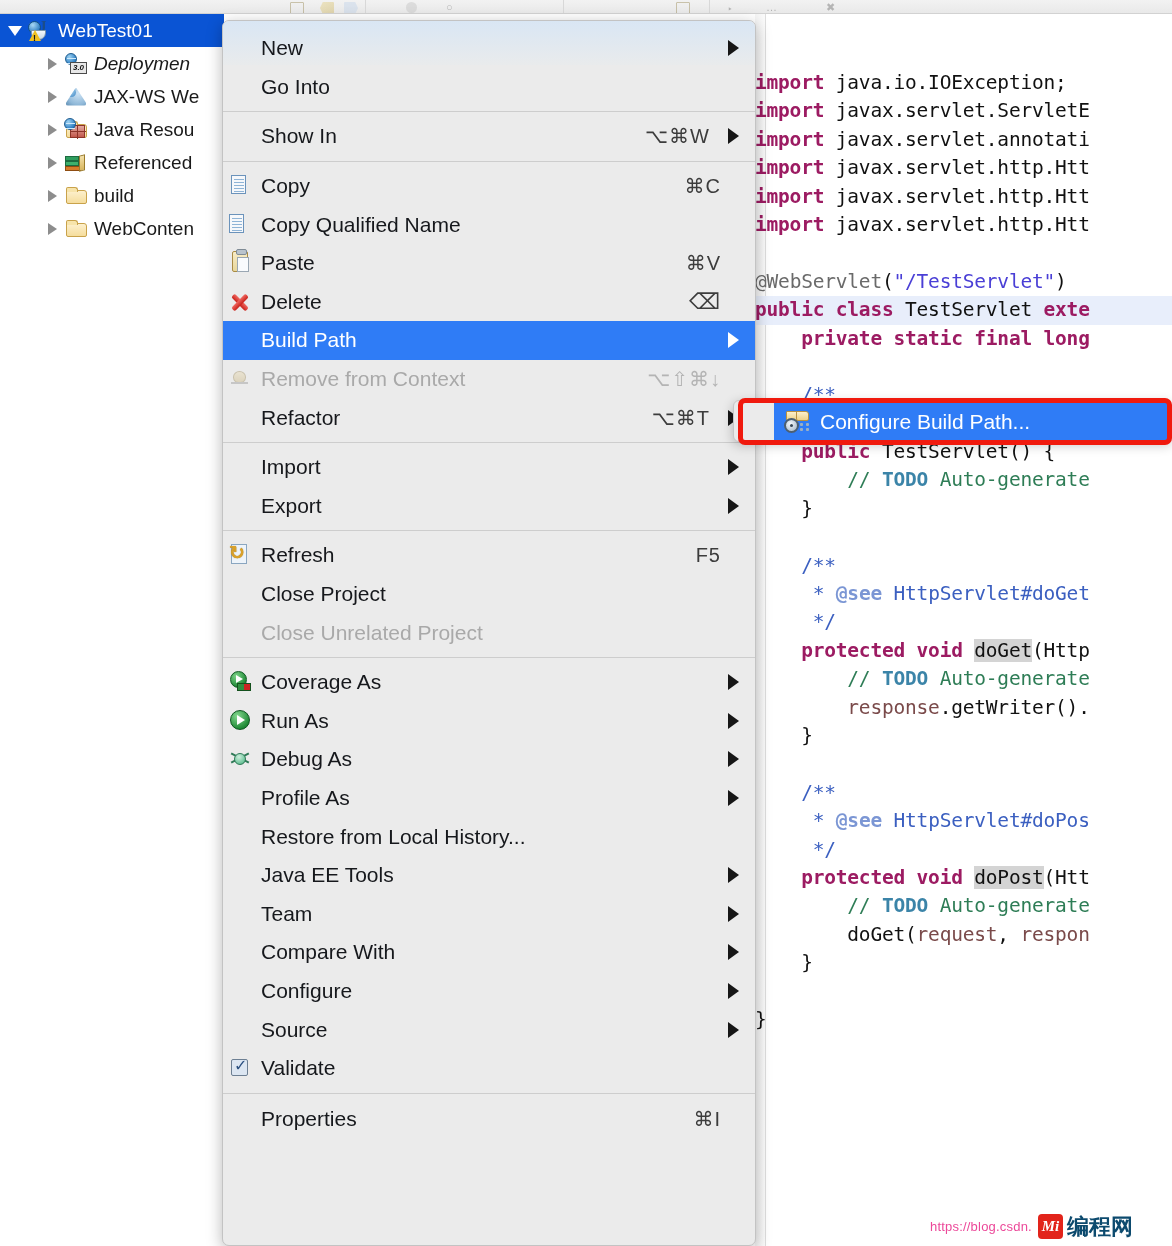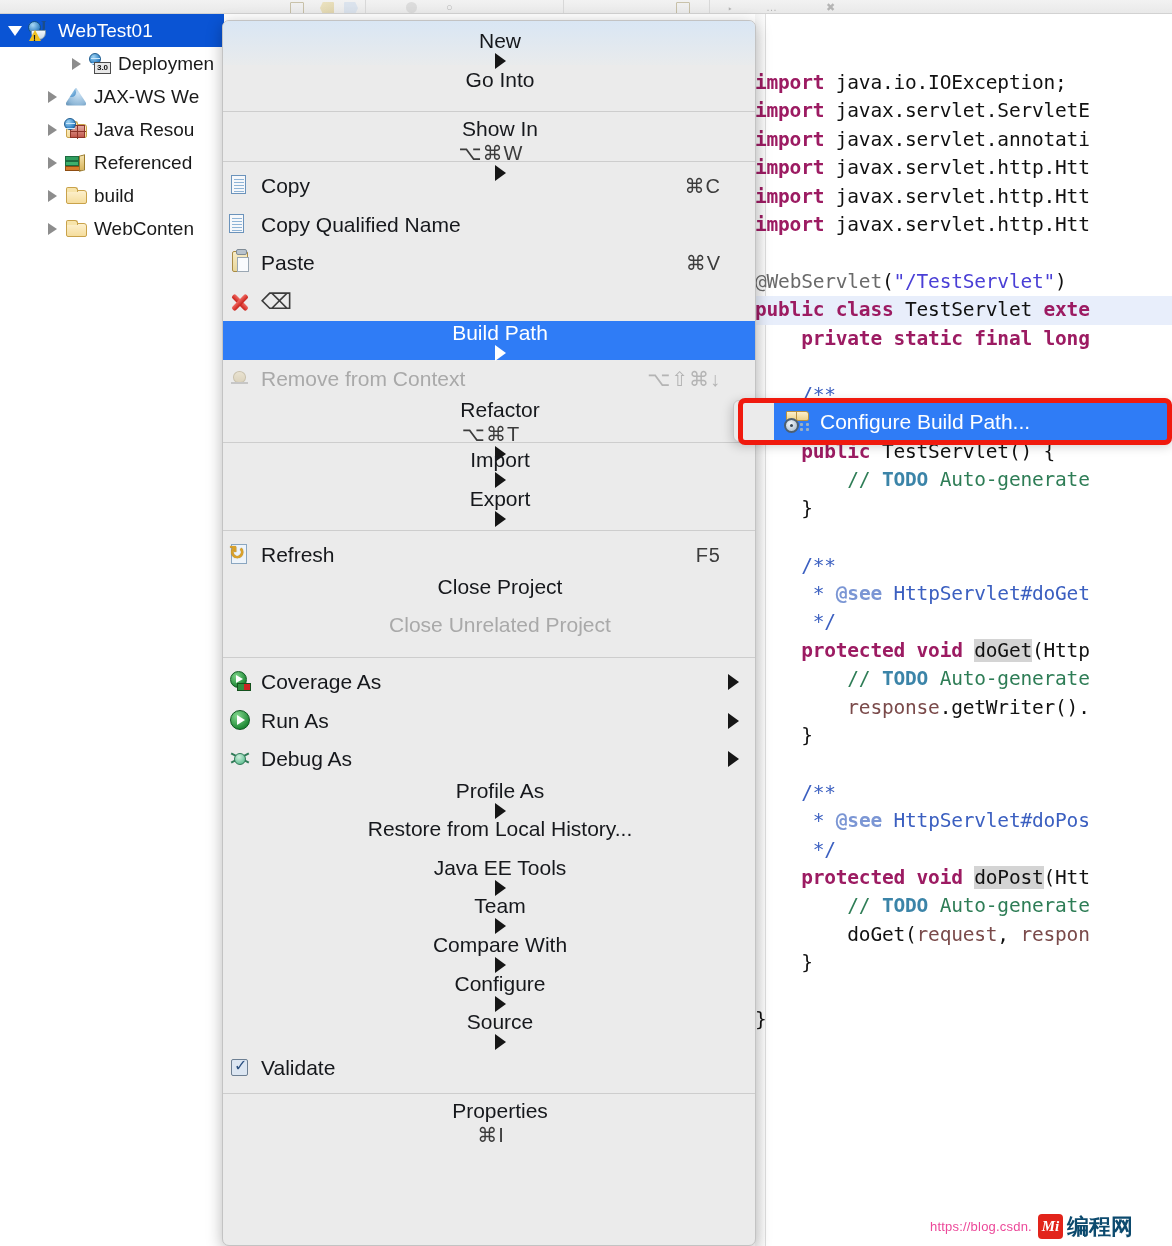--- a/index.html
+++ b/index.html
@@ -182,21 +182,21 @@
   .mi-accel { color: #3c3c3c; font-size: 20px; padding-right: 18px; letter-spacing: 1px; }
   .mi-arrow {
     width: 0; height: 0; flex: 0 0 auto;
     border-left: 11px solid #161616; border-top: 8px solid transparent; border-bottom: 8px solid transparent;
   }
   .mi.sel { background: #2f7cf6; color: #ffffff; }
   .mi.sel .mi-arrow { border-left-color: #ffffff; }
   .mi.disabled { color: #a9a9a9; }
   .mi.disabled .mi-accel { color: #b4b4b4; }
   .mi-sep { height: 1px; background: #cdcdcd; margin: 5px 0 5px 0; }
-  .mi-noico { padding-left: 38px; flex-direction: column; }
+  .mi-noico { padding-left: 38px; }
 
   
   .i-copy, .i-copyq {
     position:absolute; left:8px; top:2px; width:15px; height:19px;
     background:#f6f8fb; border:1px solid #6b93bb;
   }
   .i-copy:before, .i-copyq:before {
     content:""; position:absolute; left:2px; top:3px; width:10px; height:1px;
     box-shadow: 0 3px 0 #8fb4d6, 0 6px 0 #8fb4d6, 0 9px 0 #8fb4d6, 0 12px 0 #8fb4d6;
     background:#8fb4d6;
@@ -394,21 +394,21 @@
           <span class="pj-globe"></span>
           <span class="pj-j">J</span>
           <span class="pj-cup"></span>
           <span class="pj-warn"></span>
           <span class="pj-warn-b">!</span>
         </span>
       </span>
       <span class="tree-label">WebTest01</span>
     </div>
 
-    <div class="tree-row" style="padding-left:72px;">
+    <div class="tree-row" style="padding-left:48px;font-style:italic;">
       <span class="tree-arrow"></span>
       <span class="tree-ico">
         <span class="ic-globe"></span>
         <span class="ic-badge30">3.0</span>
       </span>
       <span class="tree-label">Deploymen</span>
     </div>
 
     <div class="tree-row" style="padding-left:48px;">
       <span class="tree-arrow"></span>
@@ -505,20 +505,21 @@
         <span class="mi-label">Paste</span>
         <span class="mi-accel">⌘V</span>
       </div>
       <div class="mi">
         <span class="mi-ico">
             <span class="i-delete">
               <i></i>
               <i></i>
             </span>
           </span>
+        <span class="mi-label">Delete</span>
         <span class="mi-accel" style="font-size:22px;">⌫</span>
       </div>
       <div class="mi sel mi-noico">
         <span class="mi-label">Build Path</span>
         <span class="mi-arrow"></span>
       </div>
       <div class="mi disabled">
         <span class="mi-ico">
             <span class="i-remctx"></span>
           </span>

